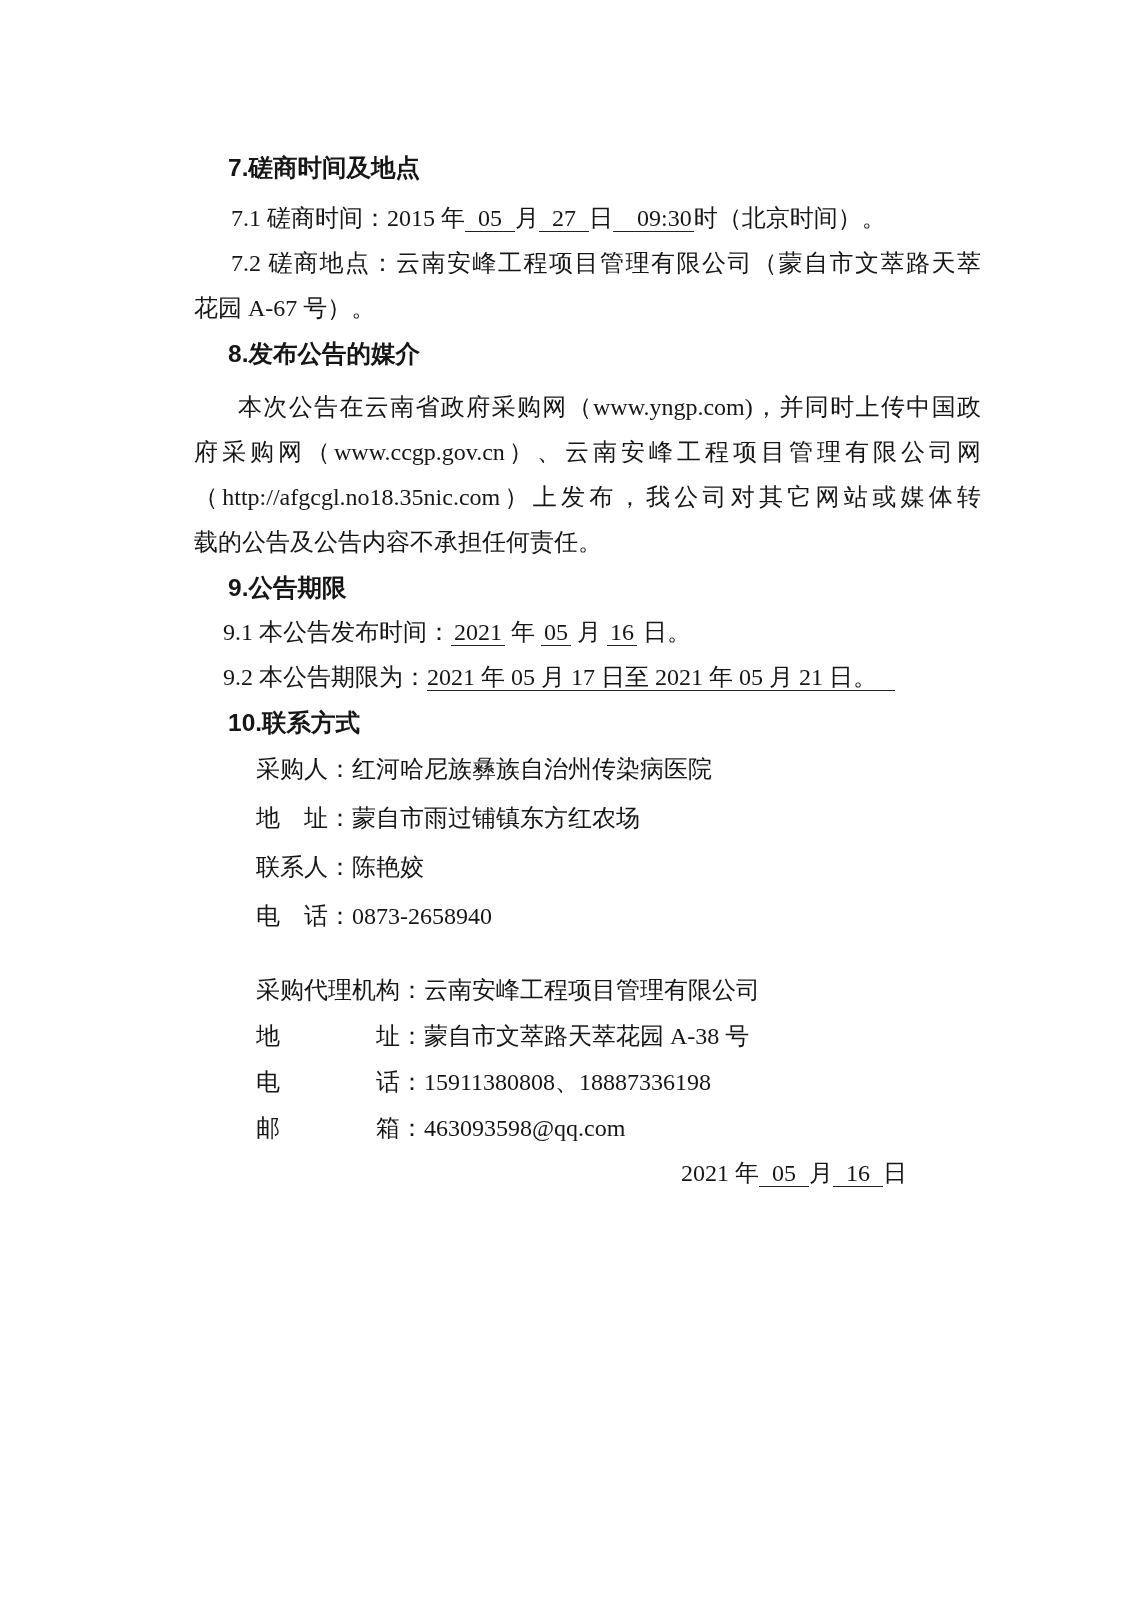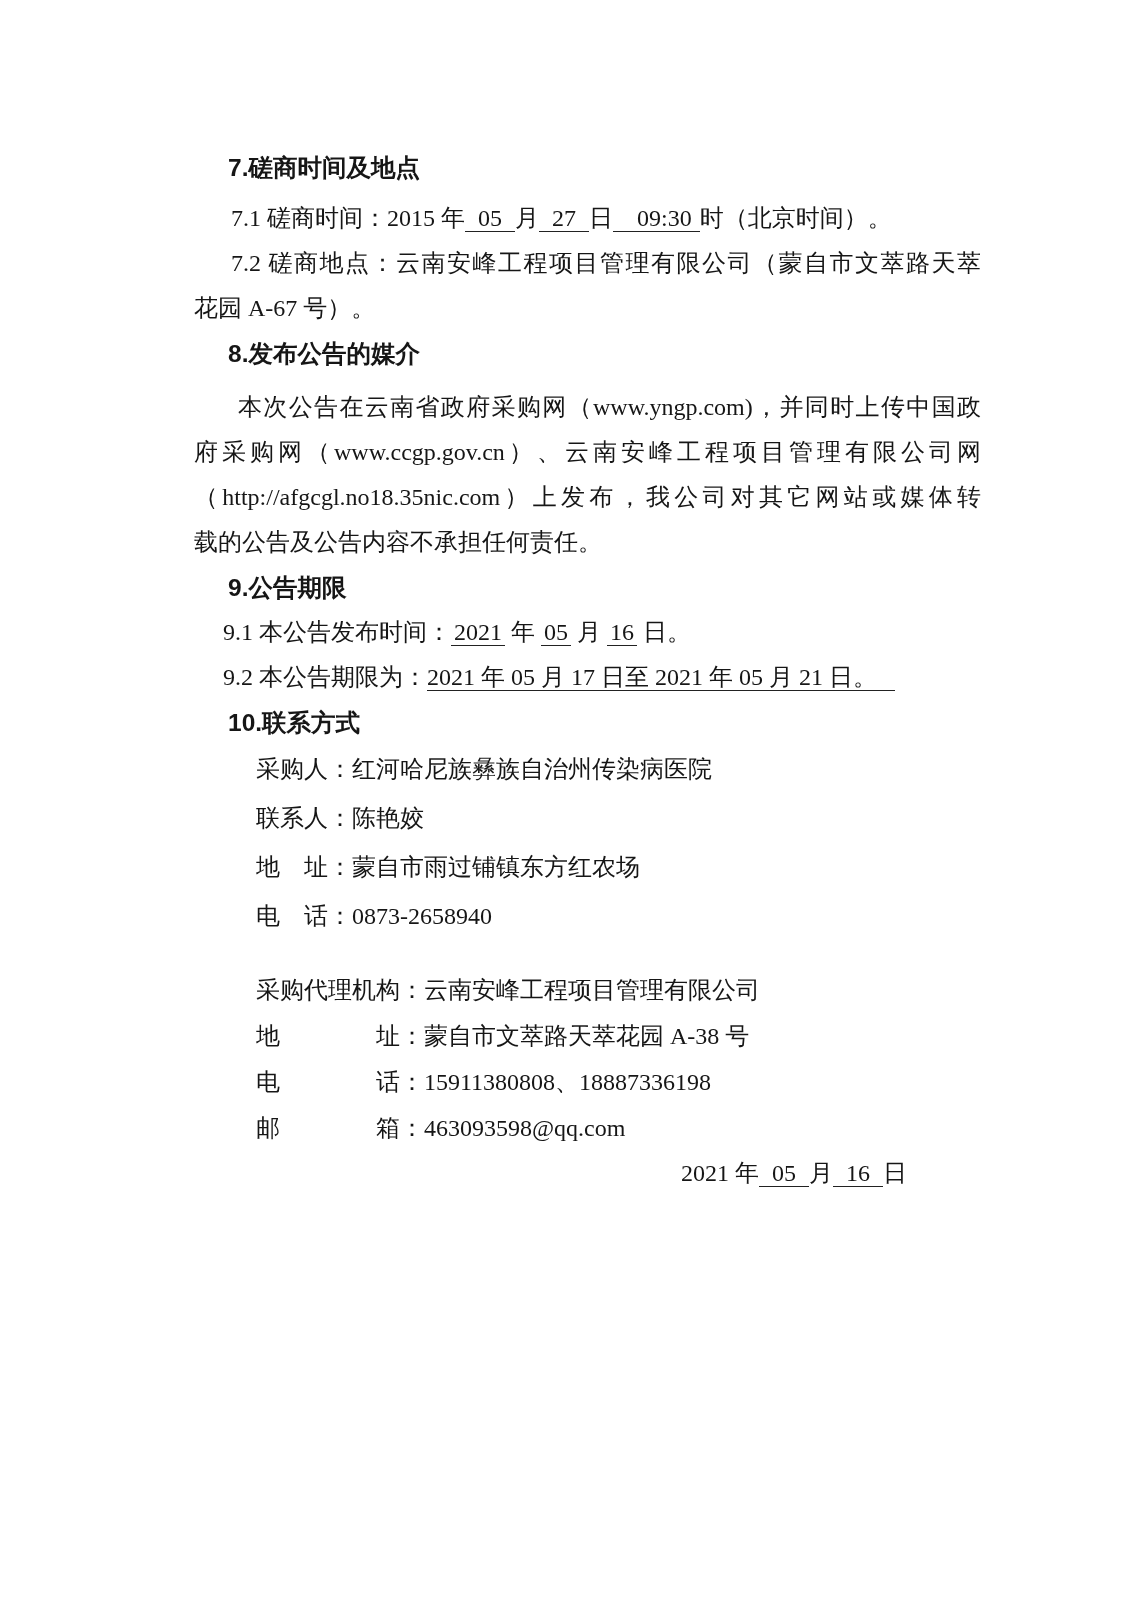--- a/index.html
+++ b/index.html
@@ -24,21 +24,21 @@
     margin:0;
     padding-left:34px;
   }
   .line{line-height:45px;min-height:45px;}
   .ind15{text-indent:37px;}
   .ind12{text-indent:29px;}
   .ind2{text-indent:44px;}
   .jl{text-align:justify;text-align-last:justify;}
   .u{border-bottom:1.6px solid #222;}
   .pu{padding:0 13px;}
-  .pu2{padding:0 8px 0 24px;}
+  .pu2{padding:0 2px 0 24px;}
   .pu9{padding:0 3px;}
   .pu92{padding-right:18px;}
   .mb6{margin-bottom:6px;}
   .mb9{margin-bottom:9px;}
   .contact{margin-left:62px;}
   .crow{line-height:49px;min-height:49px;}
   .arow{line-height:46px;min-height:46px;}
   .lbl3{display:inline-block;width:3em;text-align:justify;text-align-last:justify;vertical-align:bottom;}
   .lbl6{display:inline-block;width:6em;text-align:justify;text-align-last:justify;vertical-align:bottom;}
   .gap26{height:26px;}
@@ -66,22 +66,22 @@
   <h2 class="h">9.公告期限</h2>
 
   <div class="line ind12"><span>9.1 本公告发布时间：</span><span class="u pu9">2021</span><span> 年 </span><span class="u pu9">05</span><span> 月 </span><span class="u pu9">16</span><span> 日。</span></div>
 
   <div class="line ind12"><span>9.2 本公告期限为：</span><span class="u pu92">2021 年 05 月 17 日至 2021 年 05 月 21 日。</span></div>
 
   <h2 class="h">10.联系方式</h2>
 
   <div class="contact">
     <div class="crow"><span class="lbl3">采购人</span><span>：</span><span>红河哈尼族彝族自治州传染病医院</span></div>
+    <div class="crow"><span class="lbl3">地址</span><span>：</span><span>蒙自市雨过铺镇东方红农场</span></div>
     <div class="crow"><span class="lbl3">联系人</span><span>：</span><span>陈艳姣</span></div>
-    <div class="crow"><span class="lbl3">地址</span><span>：</span><span>蒙自市雨过铺镇东方红农场</span></div>
     <div class="crow"><span class="lbl3">电话</span><span>：</span><span>0873-2658940</span></div>
   </div>
 
   <div class="gap26"></div>
 
   <div class="contact">
     <div class="arow"><span class="lbl6">采购代理机构</span><span>：</span><span>云南安峰工程项目管理有限公司</span></div>
     <div class="arow"><span class="lbl6">地址</span><span>：</span><span>蒙自市文萃路天萃花园 A-38 号</span></div>
     <div class="arow"><span class="lbl6">电话</span><span>：</span><span>15911380808、18887336198</span></div>
     <div class="arow"><span class="lbl6">邮箱</span><span>：</span><span>463093598@qq.com</span></div>

